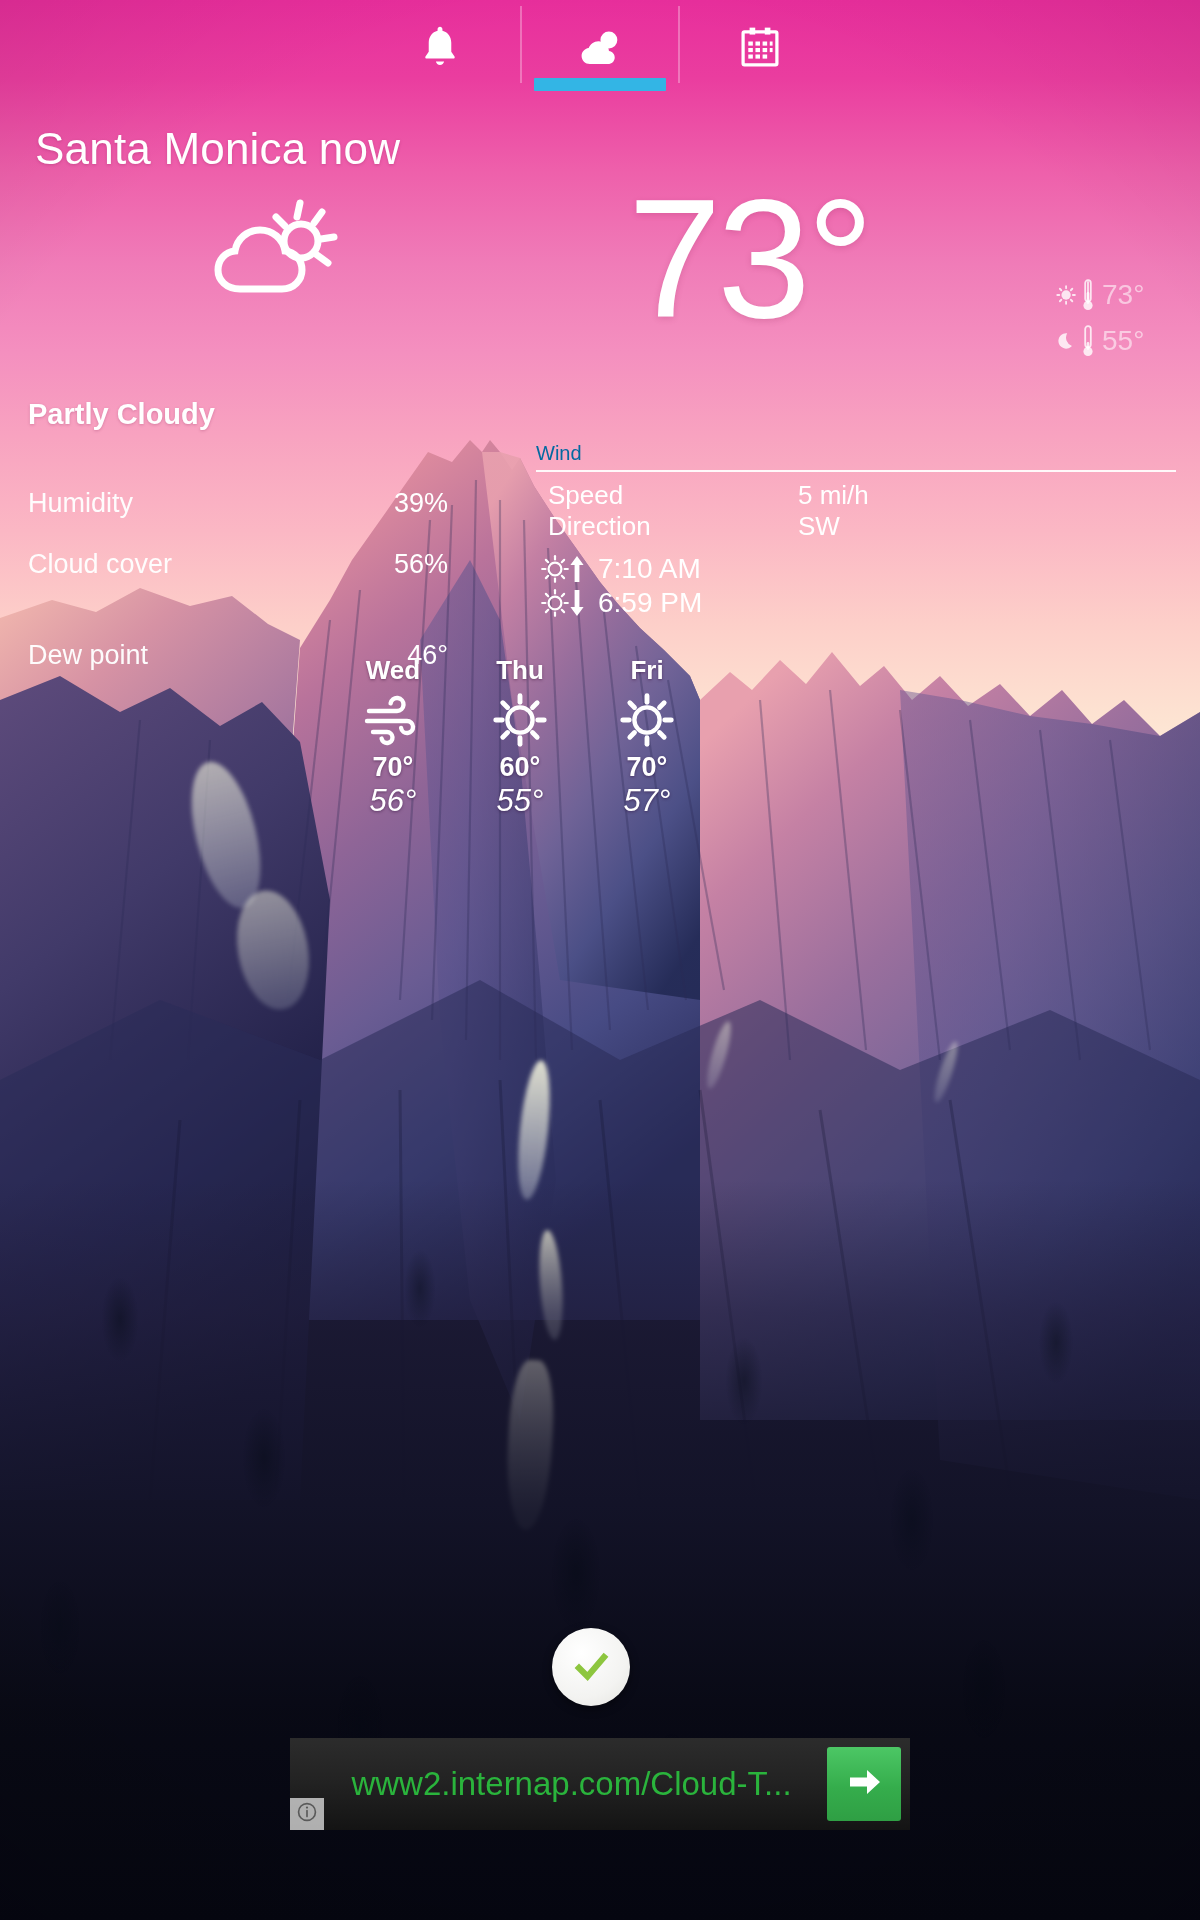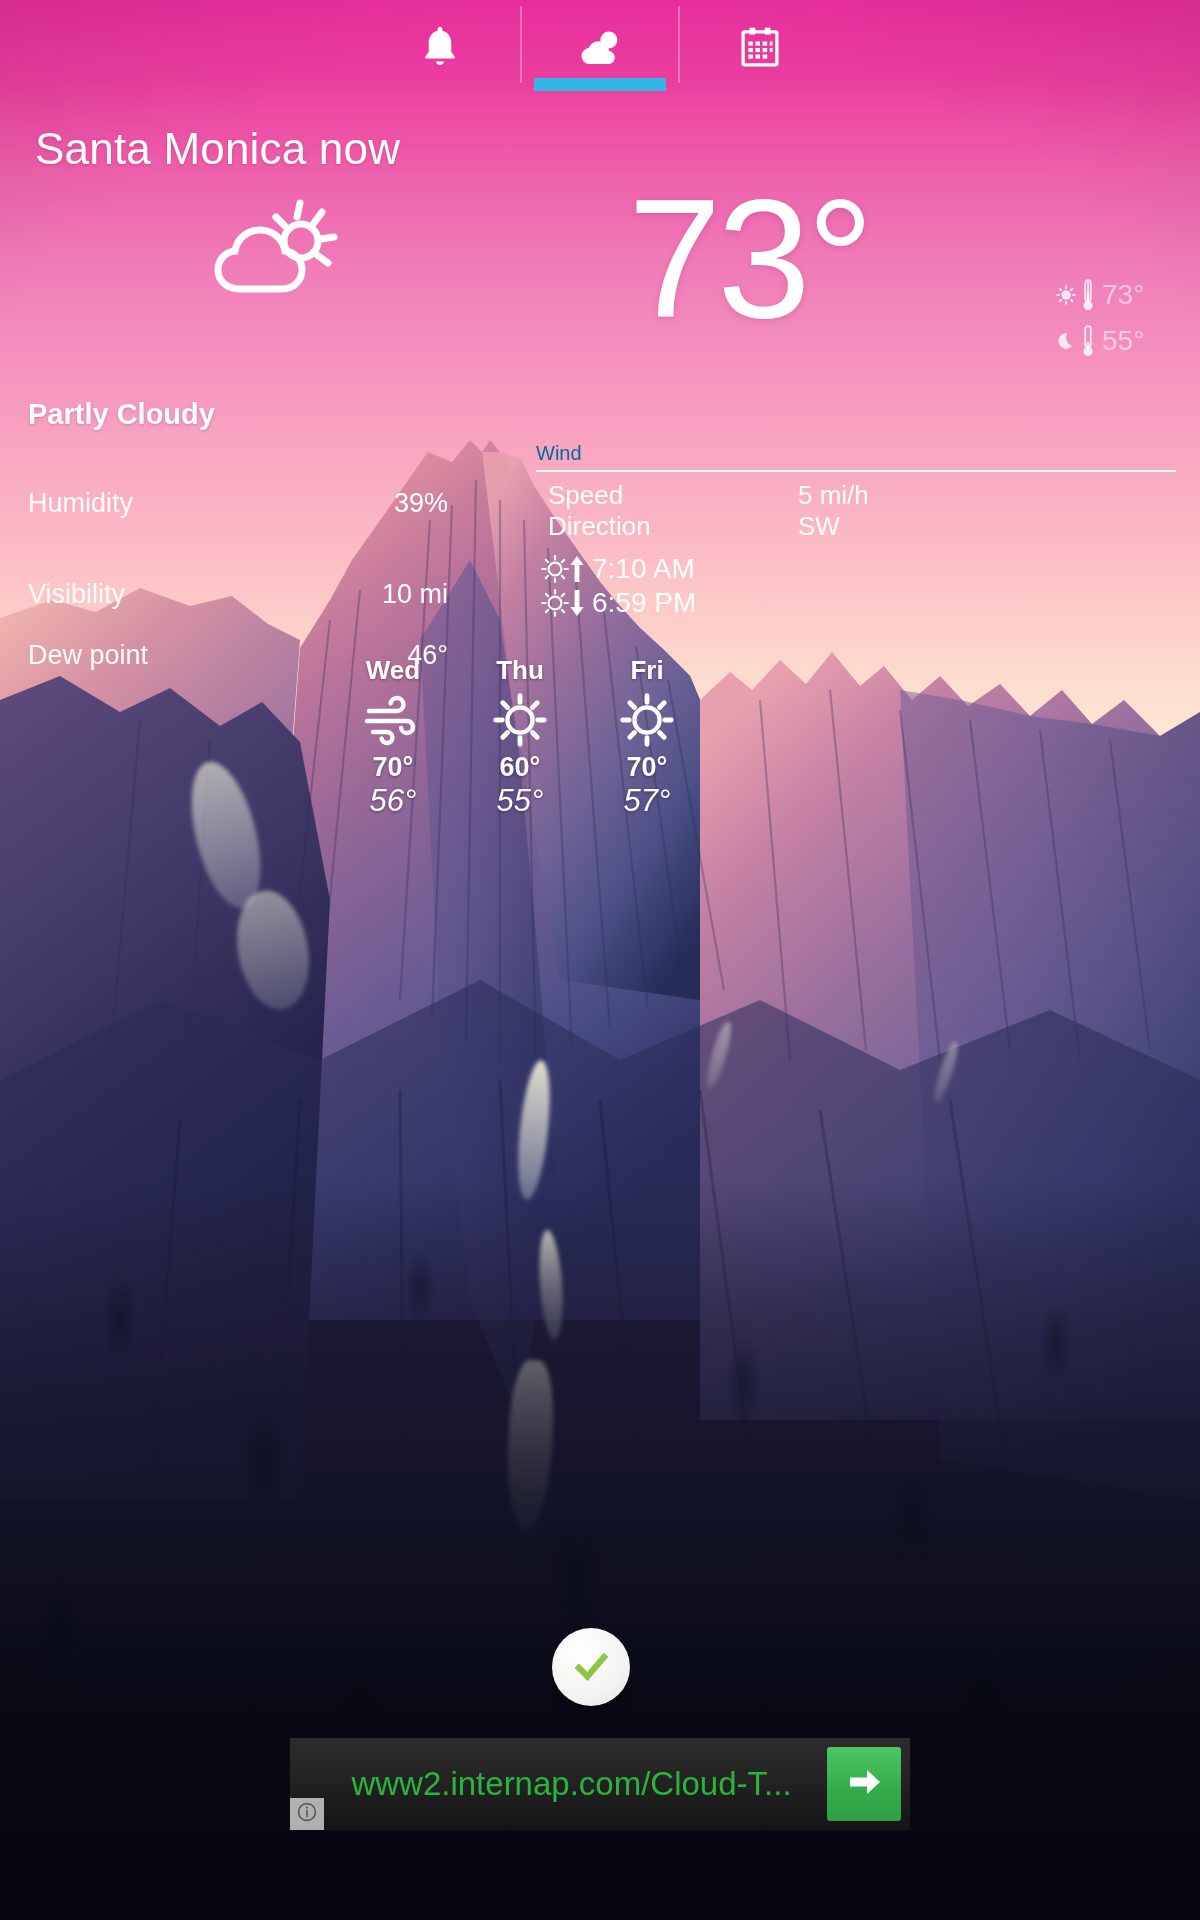--- a/index.html
+++ b/index.html
@@ -146,21 +146,21 @@
   .wind .title { font-size:20px; color:#0369a1; padding-bottom:5px; }
   .wind .rule { height:2px; background:rgba(255,255,255,.92); margin-bottom:8px; }
   .wrow { display:flex; font-size:26px; color:#fff; height:31px; padding-left:12px; }
   .wrow .k { width:250px; }
 
   
   .suntimes { position:absolute; left:540px; top:552px; }
   .strow { display:flex; align-items:center; height:34px; gap:4px; }
   .strow .sun { width:30px; height:30px; flex:none; margin-right:-6px; }
   .strow .arw { width:18px; height:30px; flex:none; }
-  .strow .t { font-size:28px; color:#fff; margin-left:2px; }
+  .strow .t { font-size:28px; color:#fff; margin-left:8px; }
 
   
   .forecast {
     position:absolute; left:340px; top:655px; width:360px;
     display:flex; justify-content:space-between;
   }
   .fday { width:106px; text-align:center; color:#fff; }
   .fday .dname { font-size:26px; font-weight:bold; text-shadow:0 1px 3px rgba(60,20,60,.5); }
   .fday .ficon { height:60px; display:flex; align-items:center; justify-content:center; margin:4px 0 2px; }
   .fday .fhi { font-size:27px; font-weight:bold; text-shadow:0 1px 3px rgba(50,18,60,.55); }
@@ -438,25 +438,25 @@
 
   <div class="cond">Partly Cloudy</div>
 
   <div class="leftcol">
     <div class="gap-row"></div>
     <div class="lrow">
       <span class="k">Humidity</span>
       <span class="v">39%</span>
     </div>
     <div class="tight-row"></div>
+    <div class="lrow">
+      <span class="k">Cloud cover</span>
+      <span class="v">56%</span>
+    </div>
     <div class="tight-row"></div>
-    <div class="lrow">
-      <span class="k">Visibility</span>
-      <span class="v">10 mi</span>
-    </div>
     <div class="tight-row"></div>
     <div class="lrow">
       <span class="k">Dew point</span>
       <span class="v">46°</span>
     </div>
   </div>
 
   <div class="wind">
     <div class="title">Wind</div>
     <div class="rule"></div>

